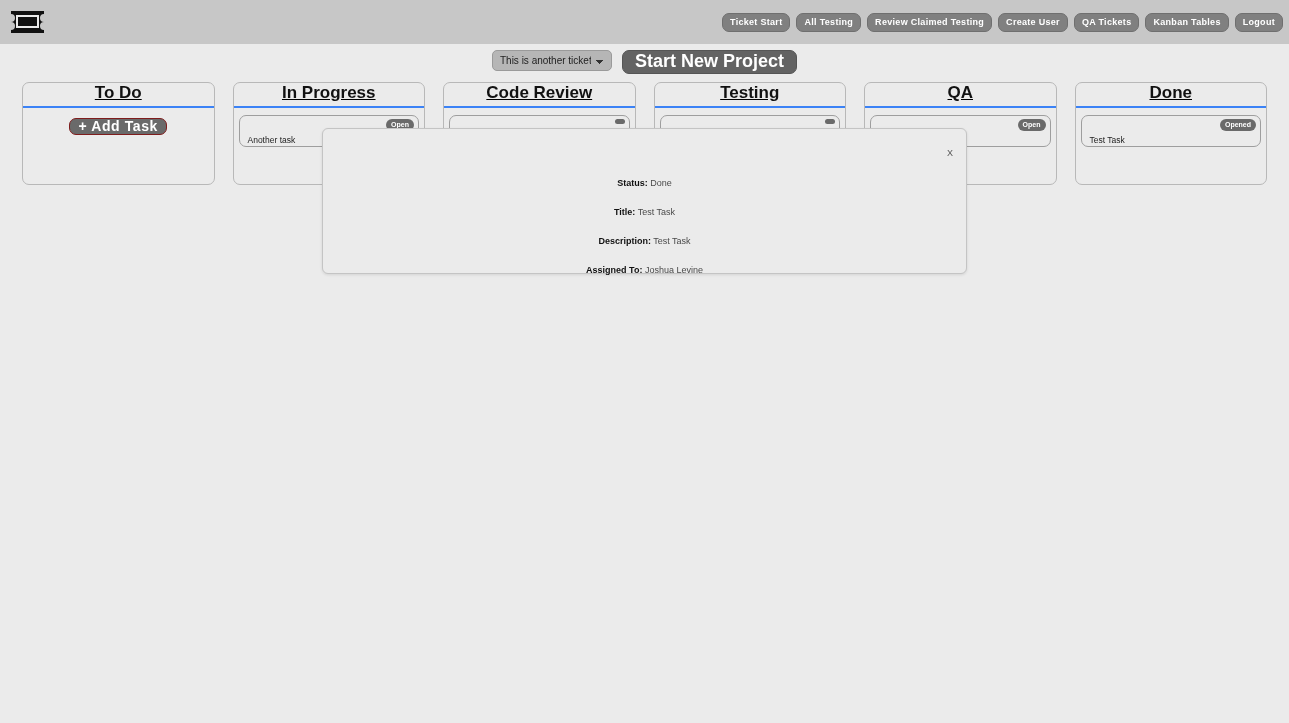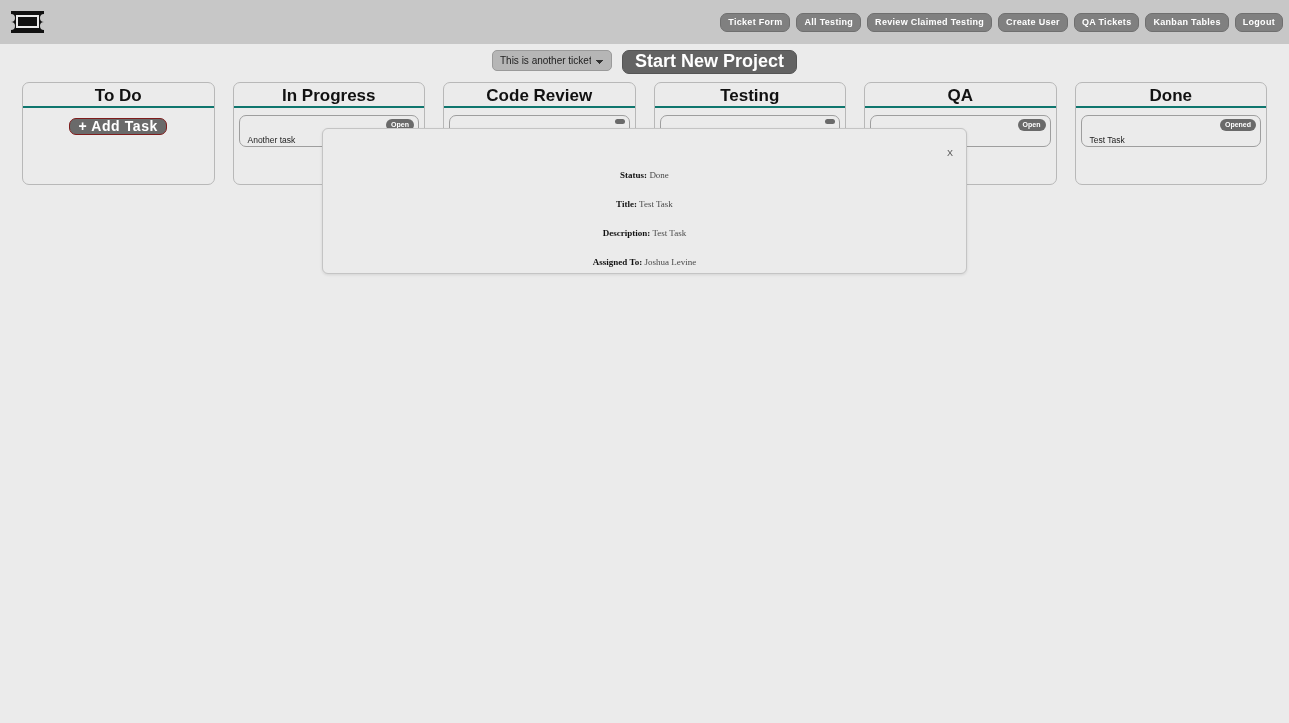--- a/index.html
+++ b/index.html
@@ -111,24 +111,25 @@
     width: 193px;
     height: 103px;
     background: #ebebeb;
     border: 1px solid #b8b8b8;
     border-radius: 7px;
     overflow: hidden;
     position: relative;
   }
   .column-header {
     height: 25px;
-    border-bottom: 2px solid #0f766e;
-    display: flex;
-    align-items: flex-end;
+    border-bottom: 2px solid #3b82f6;
+    display: flex;
+    align-items: flex-start;
     justify-content: center;
+    text-decoration: underline;
   }
   .column-title {
     font-size: 17px;
     font-weight: bold;
     color: #111;
     font-family: "Liberation Sans", sans-serif;
     line-height: 20px;
   }
   .column-body {
     padding: 7px 5px 5px 5px;
@@ -209,44 +210,45 @@
     cursor: pointer;
     line-height: 10px;
   }
   .modal-body {
     padding-top: 41px;
     text-align: center;
   }
   .modal-row {
     font-size: 9px;
     color: #333;
-    font-family: Liberation Serif, serif;
+    font-family: Liberation Sans, sans-serif;
     margin-bottom: 18px;
     line-height: 11px;
+    margin-top: 8px;
   }
   .modal-row:last-child { margin-bottom: 0; }
   .modal-label {
     font-weight: bold;
     color: #111;
   }
   .modal-value {
     color: #4a4a4a;
   }
 </style>
 </head>
 <body>
 
 <div class="topbar">
   <svg class="logo" viewBox="0 0 39 31">
     <path d="M3 5 h33 a0 0 0 0 1 0 0 v3 a4 4 0 0 0 0 8 a4 4 0 0 0 0 8 v3 h-33 v-3 a4 4 0 0 0 0 -8 a4 4 0 0 0 0 -8 z" fill="#111"></path>
     <rect x="9" y="10" width="21" height="11" fill="none" stroke="#ebebeb" stroke-width="2"></rect>
   </svg>
 
   <div class="nav">
-    <button class="nav-btn">Ticket Form</button>
+    <button class="nav-btn">Ticket Start</button>
     <button class="nav-btn">All Testing</button>
     <button class="nav-btn">Review Claimed Testing</button>
     <button class="nav-btn">Create User</button>
     <button class="nav-btn">QA Tickets</button>
     <button class="nav-btn">Kanban Tables</button>
     <button class="nav-btn">Logout</button>
   </div>
 </div>
 
 <div class="toolbar">

